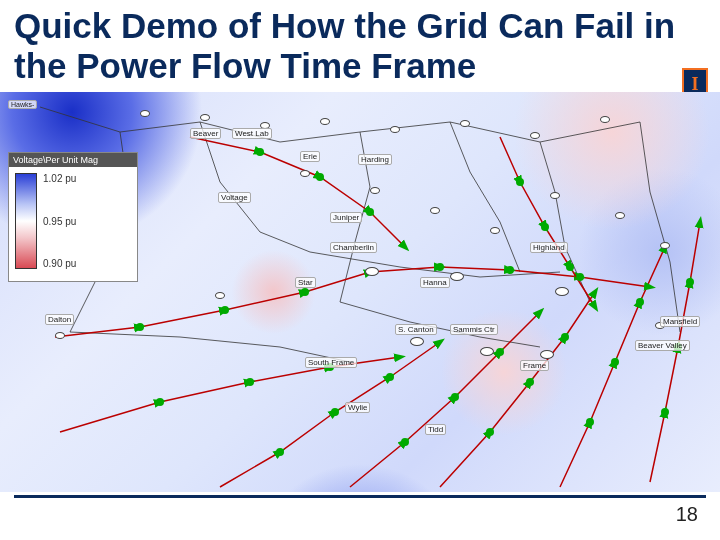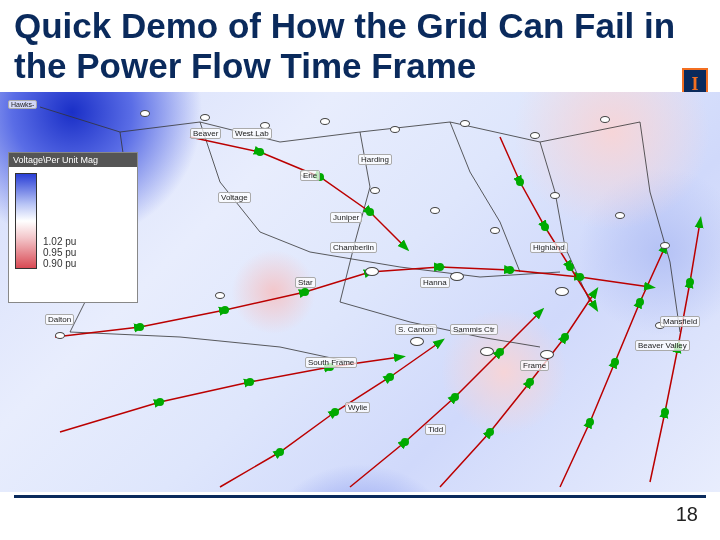--- a/index.html
+++ b/index.html
@@ -54,21 +54,21 @@
       radial-gradient(circle 200px at 10% 5%, #1a2fc7 0%, #5a6de6 30%, rgba(120,140,240,0) 65%),
       radial-gradient(circle 180px at 50% 120%, #4a5fe0 0%, #9aaaf2 30%, rgba(200,210,250,0) 60%),
       radial-gradient(circle 120px at 92% 40%, #b5c2f5 0%, rgba(200,210,250,0) 70%),
       linear-gradient(135deg, #d5ddfb 0%, #e8edfd 30%, #dee6fc 50%, #d0d9fb 70%, #e8edfd 100%);
   }
   .legend {
     position: absolute;
     top: 60px;
     left: 8px;
     width: 130px;
-    height: 151px;
+    height: 130px;
     background: #fff;
     border: 1px solid #888;
     font-size: 10px;
   }
   .legend-title {
     background: #555;
     color: #fff;
     font-size: 9px;
     padding: 2px 4px;
   }
@@ -80,21 +80,21 @@
   .legend-bar {
     width: 22px;
     height: 96px;
     background: linear-gradient(#2a3fd6 0%, #b8c4f5 32%, #ffffff 50%, #f3c6ca 68%, #d94a54 100%);
     border: 1px solid #333;
   }
   .legend-ticks {
     margin-left: 6px;
     display: flex;
     flex-direction: column;
-    justify-content: flex-end;
+    justify-content: space-between;
     height: 96px;
     font-size: 10px;
     color: #333;
   }
   .node {
     position: absolute;
     border-radius: 50%;
     border: 1px solid #444;
     background: #fff;
   }
@@ -246,21 +246,21 @@
         <span>1.02 pu</span>
         <span>0.95 pu</span>
         <span>0.90 pu</span>
       </div>
     </div>
   </div>
 
   <div class="lbl sm" style="top:8px;left:8px">Hawks-</div>
   <div class="lbl" style="top:36px;left:190px">Beaver</div>
   <div class="lbl" style="top:36px;left:232px">West Lab</div>
-  <div class="lbl" style="top:78px;left:300px">Erie</div>
+  <div class="lbl" style="top:59px;left:300px">Erie</div>
   <div class="lbl" style="top:62px;left:358px">Harding</div>
   <div class="lbl" style="top:100px;left:218px">Voltage</div>
   <div class="lbl" style="top:120px;left:330px">Juniper</div>
   <div class="lbl" style="top:150px;left:330px">Chamberlin</div>
   <div class="lbl" style="top:150px;left:530px">Highland</div>
   <div class="lbl" style="top:185px;left:295px">Star</div>
   <div class="lbl" style="top:185px;left:420px">Hanna</div>
   <div class="lbl" style="top:232px;left:395px">S. Canton</div>
   <div class="lbl" style="top:232px;left:450px">Sammis Ctr</div>
   <div class="lbl" style="top:265px;left:305px">South Frame</div>

